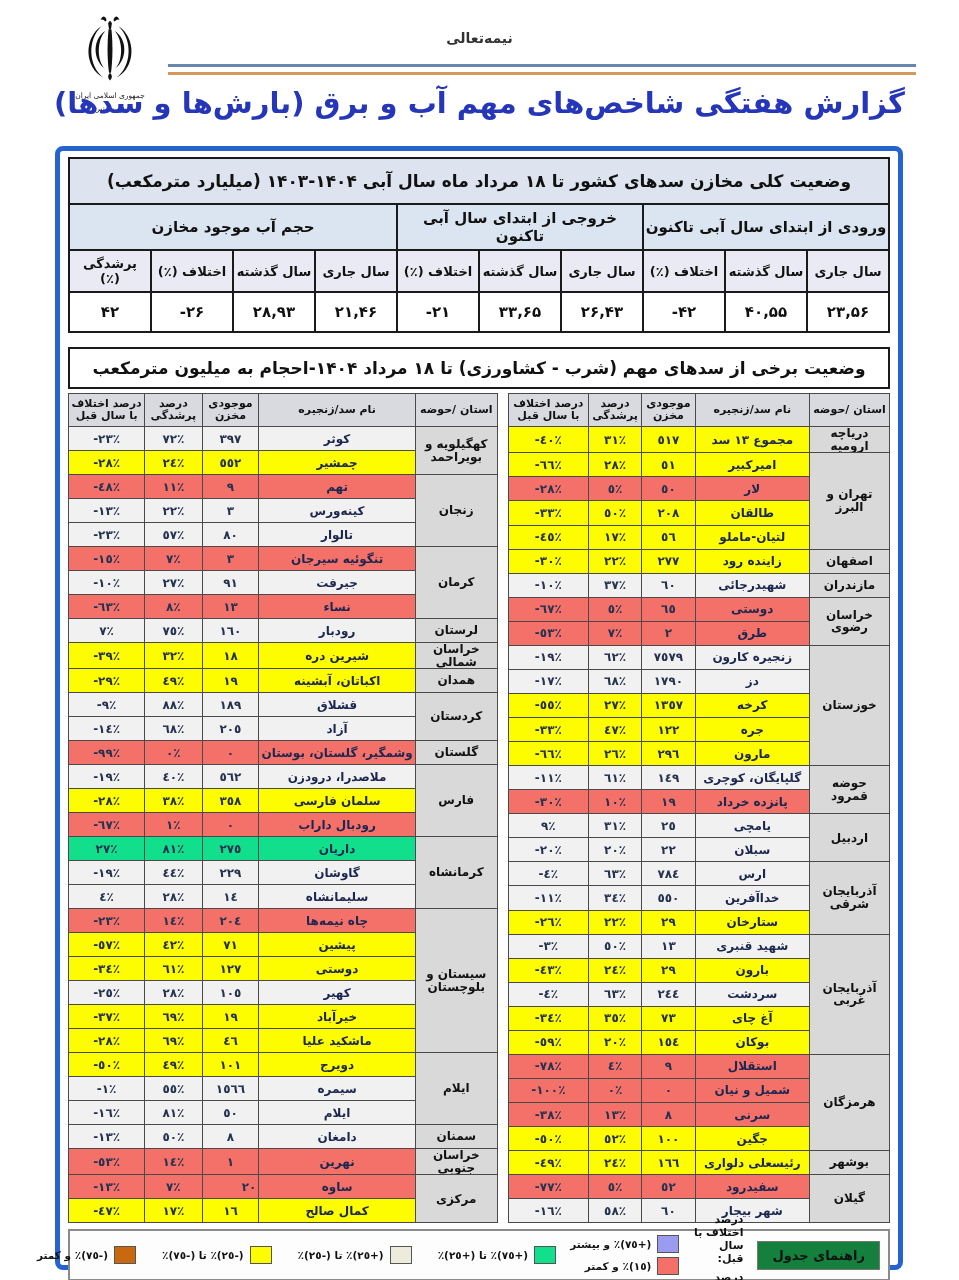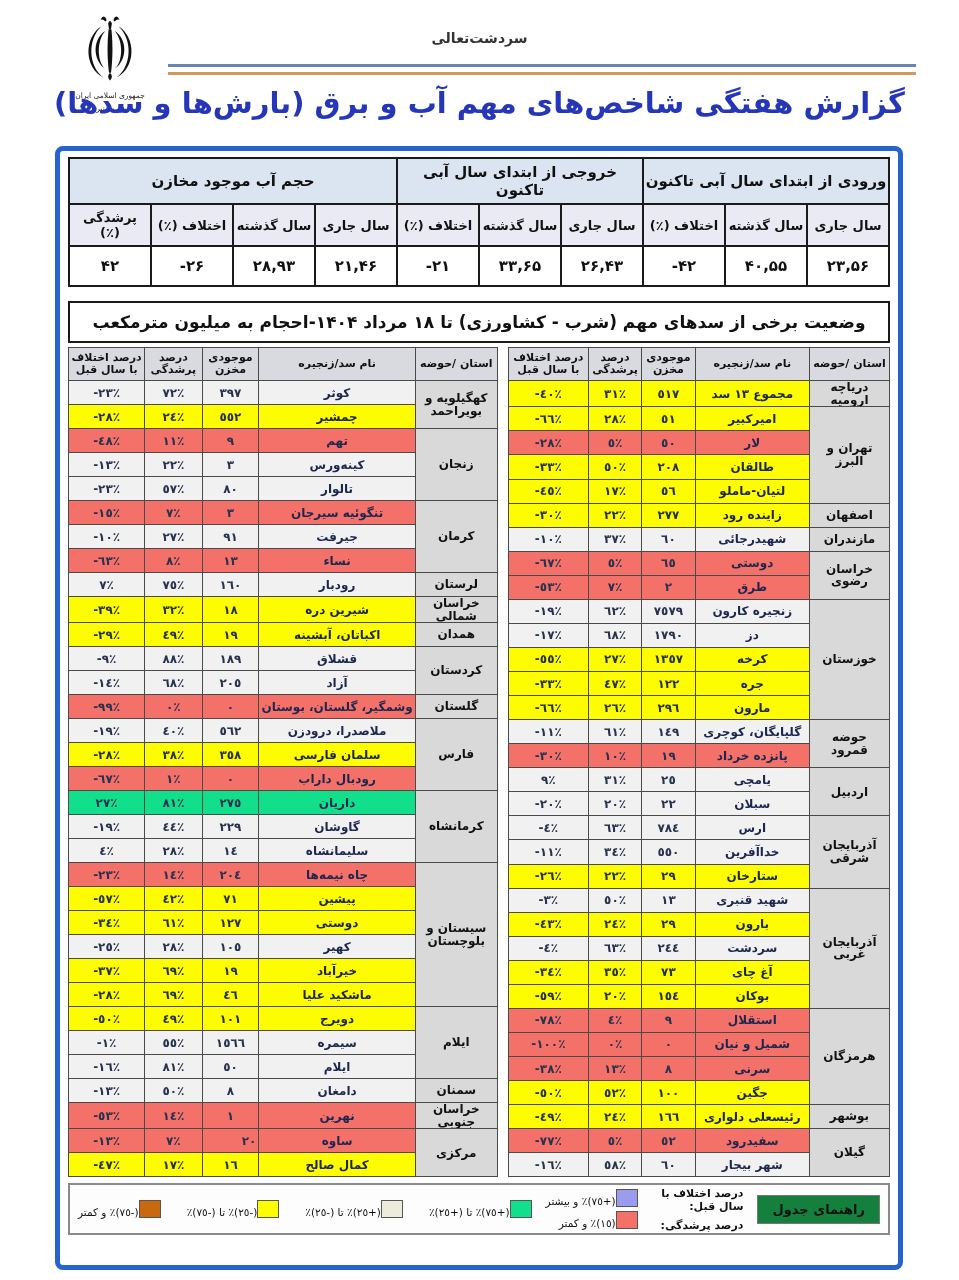--- a/index.html
+++ b/index.html
@@ -43,21 +43,21 @@
   .half td.prov{background:#d9d9d9;font-weight:bold;font-size:12px;white-space:normal;line-height:1.05;}
   .half td.dam{font-weight:bold;color:#1c2750;}
   .half td.num{font-weight:bold;color:#26324f;direction:ltr;}
   
   .legend{margin-top:6px;border:2px solid #8a8a8a;background:#fdfdfd;height:52px;
           display:flex;direction:rtl;align-items:center;gap:14px;padding:0 8px;box-sizing:border-box;}
   .legend-title{border:1px solid #777;background:#15803d;font-weight:bold;font-size:13px;
                 padding:6px 14px;white-space:nowrap;}
   .legend-labels{display:flex;flex-direction:column;gap:6px;font-size:11px;font-weight:bold;}
   .legend-stack{display:flex;flex-direction:column;gap:4px;}
-  .legend-item{display:flex;direction:rtl;align-items:flex-end;font-size:10.5px;font-weight:normal;white-space:nowrap;}
+  .legend-item{display:flex;direction:rtl;align-items:center;gap:6px;font-size:10.5px;font-weight:bold;white-space:nowrap;}
   .swatch{width:20px;height:16px;border:1px solid #555;flex:0 0 auto;}
   .legend-scale{display:flex;direction:rtl;align-items:center;gap:26px;flex:1;justify-content:space-around;}
 </style>
 </head>
 <body>
 
 <div class="page">
 
   <div class="emblem">
     <svg width="62" height="74" viewBox="0 0 64 78">
@@ -70,29 +70,32 @@
         <path d="M37 18 C50 26 51 48 37 58 C46 50 46 28 37 18 Z"></path>
         <path d="M23 13 C4 25 5 57 25 67 C9 55 8 27 23 13 Z"></path>
         <path d="M41 13 C60 25 59 57 39 67 C55 55 56 27 41 13 Z"></path>
         <path d="M32 62 q-4 4 0 8 q4 -4 0 -8 Z"></path>
       </g>
     </svg>
     <div class="emblem-cap">جمهوری اسلامی ایران</div>
     <div class="emblem-cap">وزارت نیرو</div>
   </div>
 
-  <div class="besmele">سردشت‌تعالی</div>
+  <div class="besmele">نیمه‌تعالی</div>
   <div class="rule blue"></div>
   <div class="rule orange"></div>
   <div class="main-title">گزارش هفتگی شاخص‌های مهم آب و برق (بارش‌ها و سدها)</div>
 
   <div class="frame">
 
     <table class="summary">
       <tbody>
+          <tr class="title-row">
+        <td colspan="10">وضعیت کلی مخازن سدهای کشور تا ۱۸ مرداد ماه سال آبی ۱۴۰۴-۱۴۰۳ (میلیارد مترمکعب)</td>
+      </tr>
       <tr class="group-row">
         <td colspan="3">ورودی از ابتدای سال آبی تاکنون</td>
         <td colspan="3">خروجی از ابتدای سال آبی تاکنون</td>
         <td colspan="4">حجم آب موجود مخازن</td>
       </tr>
       <tr class="head-row">
         <td>سال جاری</td>
         <td>سال گذشته</td>
         <td>اختلاف (٪)</td>
         <td>سال جاری</td>

